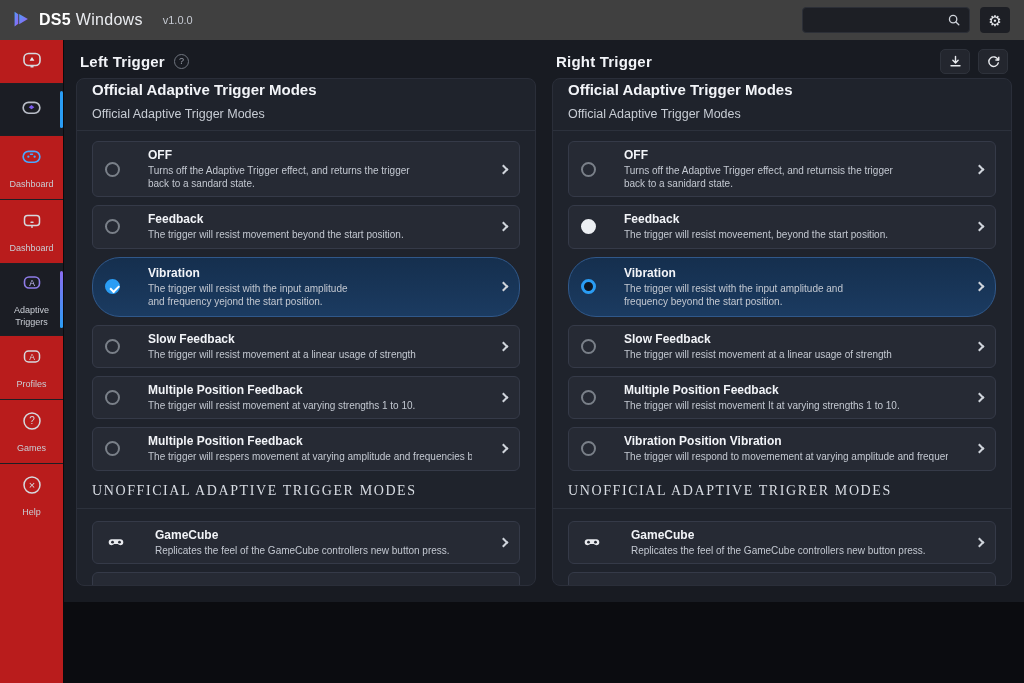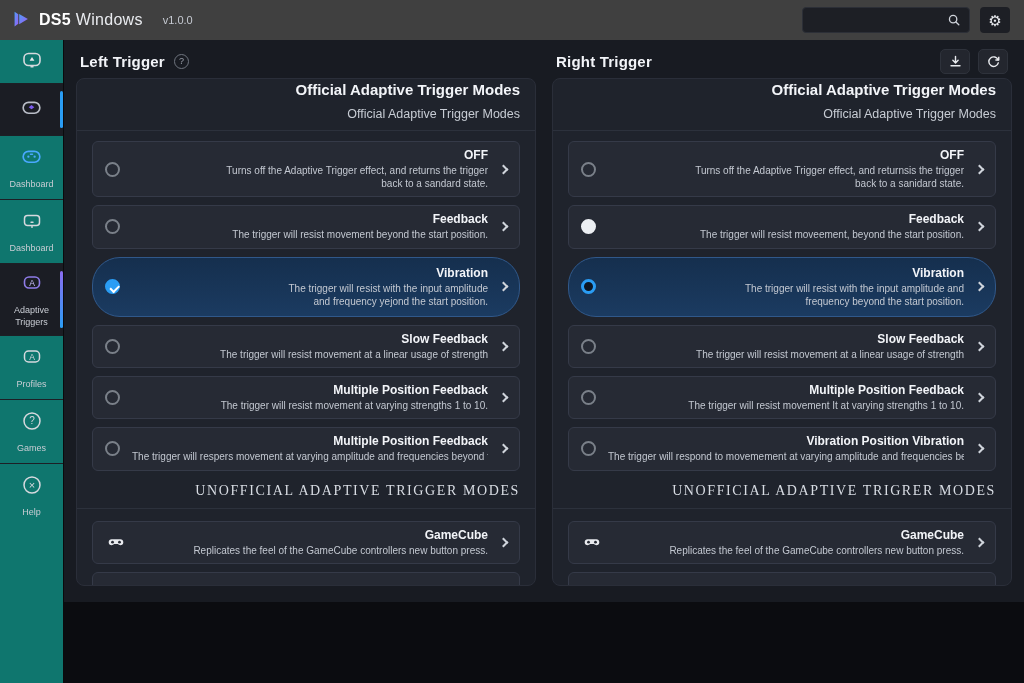--- a/index.html
+++ b/index.html
@@ -13,47 +13,47 @@
   .brand-bold { color:#ffffff; font-weight:bold; font-size:16px; letter-spacing:.2px; }
   .brand-light { color:#e9ebef; font-weight:normal; font-size:16px; margin-left:5px; letter-spacing:.3px; }
   .version { color:#c6cad2; font-size:11px; margin-left:20px; }
   .top-spacer { flex:1; }
   .searchbox { width:168px; height:26px; background:#1d1f25; border:1px solid #2c2f37; border-radius:4px; display:flex; align-items:center; padding:0 8px; }
   .searchbox input { flex:1; min-width:0; border:none; outline:none; background:transparent; color:#e9ebef; font-size:12px; font-family:"Liberation Sans", sans-serif; }
   .gear-btn { width:30px; height:26px; margin-left:10px; background:#1d1f25; border:1px solid #2c2f37; border-radius:4px; display:flex; align-items:center; justify-content:center; color:#e9ebef; font-size:15px; line-height:1; cursor:pointer; }
 
   
   .body { flex:1; display:flex; min-height:0; }
-  .sidebar { width:64px; flex:0 0 auto; background:#0f766e; border-right:1px solid #0a0b0d; display:flex; flex-direction:column; }
+  .sidebar { width:64px; flex:0 0 auto; background:#b91c1c; border-right:1px solid #0a0b0d; display:flex; flex-direction:column; }
   .side-item { position:relative; display:flex; flex-direction:column; align-items:center; justify-content:center; gap:5px; border-bottom:1px solid #1d1f25; height:64px; cursor:pointer; }
   .side-item.compact1 { height:44px; }
   .side-item.compact2 { height:52px; background:#1b1d24; }
   .side-item.active { background:#1b1d24; height:72px; }
   .side-label { font-size:9px; color:#c9cdd4; text-align:center; line-height:1.35; padding:0 3px; }
   .accent { position:absolute; right:0; top:7px; bottom:7px; width:3px; border-radius:2px; }
   .accent.blue { background:#2a9df4; }
   .accent.purple { background:linear-gradient(180deg,#8b6cf0,#2a9df4); }
 
   .main { flex:1; min-width:0; background:#0b0c10; display:flex; flex-direction:column; }
   .content { background:#181b22; padding:6px 12px 16px 12px; display:flex; gap:16px; flex:0 0 auto; }
   .void { flex:1; background:#0b0c10; }
 
-  .col { flex:1; min-width:0; display:flex; flex-direction:column;text-align:right; }
+  .col { flex:1; min-width:0; display:flex; flex-direction:column; }
   .col-header { height:32px; display:flex; align-items:center; gap:9px; padding:0 4px 2px 4px; }
   .col-title { color:#f2f4f8; font-size:15px; font-weight:bold; letter-spacing:.2px; }
   .help-badge { width:15px; height:15px; border:1px solid #6f757f; border-radius:50%; color:#9aa0aa; font-size:9px; display:flex; align-items:center; justify-content:center; cursor:pointer; }
   .hdr-btns { margin-left:auto; display:flex; gap:8px; }
   .hdr-btn { width:30px; height:25px; background:#23262e; border:1px solid #2e323b; border-radius:5px; display:flex; align-items:center; justify-content:center; cursor:pointer; }
 
   
   .panel { background:#1f232c; border:1px solid #2a2e39; border-radius:8px; padding:0 15px 10px 15px; height:508px; overflow:hidden; }
   .panel-title { color:#f2f4f8; font-size:15px; font-weight:bold; margin:2px 0 9px 0; }
   .panel-sub { color:#c7ccd4; font-size:12.5px; margin:0 -15px 10px -15px; padding:0 15px 9px 15px; border-bottom:1px solid #2c313c; }
 
-  .mode-row { display:flex; align-items:center; gap:12px; background:#262a34; border:1px solid #353a48; border-radius:6px; padding:6px 12px; margin-bottom:8px; min-height:36px; cursor:pointer; }
+  .mode-row { display:flex; align-items:center; gap:28px; background:#262a34; border:1px solid #353a48; border-radius:6px; padding:6px 12px; margin-bottom:8px; min-height:36px; cursor:pointer; }
   .mode-row.selected { background:linear-gradient(180deg,#152f4e,#1b3b61); border-color:#30588a; padding-top:8px; padding-bottom:8px;border-radius:28px; }
   .mode-text { flex:1; min-width:0; }
   .mode-title { color:#f2f4f8; font-size:12px; font-weight:bold; margin-bottom:2px; }
   .mode-desc { color:#c3c8d1; font-size:10px; line-height:1.32; white-space:pre-line; }
   .mode-desc.clip { white-space:nowrap; overflow:hidden; }
 
   .radio { position:relative; flex:0 0 auto; width:15px; height:15px; border:2px solid #7a8089; border-radius:50%; background:transparent; }
   .radio.checked { border-color:#2a9df4; background:#2a9df4; }
   .radio.checked::after { content:""; position:absolute; left:2.5px; top:3.5px; width:7px; height:3.5px; border-left:2px solid #fff; border-bottom:2px solid #fff; transform:rotate(-45deg); }
   .radio.dot { border-color:#eceff3; background:#eceff3; }

